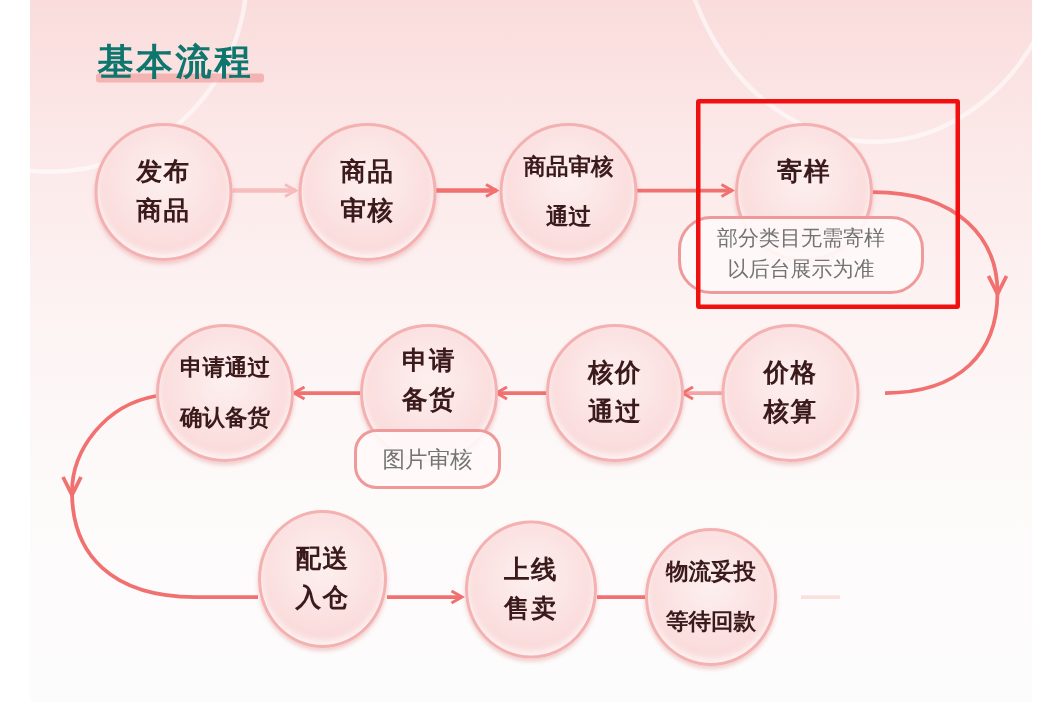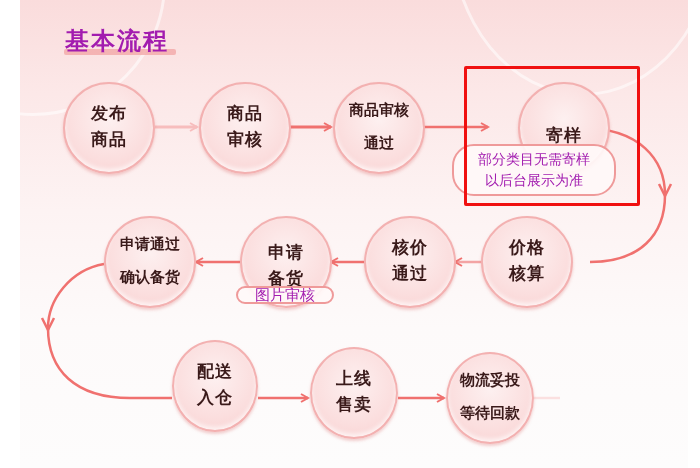--- a/index.html
+++ b/index.html
@@ -1,30 +1,30 @@
 <!DOCTYPE html>
 <html><head>
 <meta charset="utf-8">
 <style>
   html,body{margin:0;padding:0;}
   body{width:700px;height:468px;position:relative;overflow:hidden;background:#ffffff;font-family:"DejaVu Sans","Liberation Sans",sans-serif;}
   .panel{position:absolute;left:20px;top:0;width:668px;height:468px;
     background:linear-gradient(180deg,#fadcdc 0%,#fce8e8 20%,#fdf3f3 45%,#fdfafa 70%,#fdfcfc 100%);}
   .deco-ring{position:absolute;border-radius:50%;border:3px solid rgba(255,255,255,0.55);}
-  .title{position:absolute;left:65px;top:26px;font-size:24px;font-weight:bold;color:#a21caf;letter-spacing:2px;line-height:30px;}
+  .title{position:absolute;left:65px;top:26px;font-size:24px;font-weight:bold;color:#0f766e;letter-spacing:2px;line-height:30px;}
   .title-underline{position:absolute;left:64px;top:49px;width:112px;height:6px;background:#f3a8a8;border-radius:2px;opacity:.8;}
   .node{position:absolute;border-radius:50%;
     background:radial-gradient(circle at 50% 40%,#fdf0f0 0%,#fbdede 60%,#f8cfcf 100%);
     border:2px solid #f3b1b1;box-shadow:0 2px 3px rgba(220,120,120,0.35), inset 0 -3px 4px rgba(255,255,255,0.7);
-    display:flex;align-items:center;justify-content:center;text-align:center;box-sizing:border-box;font-family:Liberation Mono, monospace;}
+    display:flex;align-items:center;justify-content:center;text-align:center;box-sizing:border-box;}
   .node-label{font-size:17px;font-weight:bold;color:#3a1a1a;line-height:26px;white-space:pre-line;letter-spacing:1px;}
   .node-label.small{font-size:15px;line-height:33px;letter-spacing:0;}
   .pill{position:absolute;border:2px solid #ef9a9a;border-radius:22px;background:rgba(255,248,248,0.92);
     display:flex;align-items:center;justify-content:center;text-align:center;box-sizing:border-box;}
-  .pill-label{font-size:14px;color:#a21caf;line-height:21px;white-space:pre-line;}
+  .pill-label{font-size:14px;color:#737373;line-height:21px;white-space:pre-line;}
   .highlight-box{position:absolute;left:464px;top:66px;width:176px;height:140px;border:3px solid #f01010;box-sizing:border-box;border-radius:2px;}
   svg.connectors{position:absolute;left:0;top:0;}
 </style>
 </head>
 <body>
 
 <div class="panel">
   <div class="deco-ring" style="left:-120px;top:-150px;width:260px;height:260px;"></div>
   <div class="deco-ring" style="left:430px;top:-230px;width:260px;height:320px;"></div>
 </div>
@@ -66,53 +66,53 @@
 商品</span>
 </div>
 <div class="node" style="left:199px;top:82px;width:92px;height:92px;">
   <span class="node-label">商品
 审核</span>
 </div>
 <div class="node" style="left:333px;top:82px;width:92px;height:92px;">
   <span class="node-label small">商品审核
 通过</span>
 </div>
-<div class="node" style="left:518px;top:82px;width:92px;height:92px;align-items:center;padding-top:18px;">
+<div class="node" style="left:490px;top:82px;width:92px;height:92px;align-items:flex-start;padding-top:18px;">
   <span class="node-label">寄样</span>
 </div>
 <div class="pill" style="left:452px;top:144px;width:164px;height:52px;">
   <span class="pill-label">部分类目无需寄样
 以后台展示为准</span>
 </div>
 <div class="highlight-box"></div>
 
 <div class="node" style="left:481px;top:216px;width:92px;height:92px;">
   <span class="node-label">价格
 核算</span>
 </div>
 <div class="node" style="left:364px;top:216px;width:92px;height:92px;text-align:center;">
   <span class="node-label">核价
 通过</span>
 </div>
-<div class="node" style="left:240px;top:216px;width:92px;height:92px;align-items:center;padding-top:10px;">
+<div class="node" style="left:240px;top:216px;width:92px;height:92px;align-items:flex-start;padding-top:10px;">
   <span class="node-label">申请
 备货</span>
 </div>
-<div class="pill" style="left:236px;top:286px;width:98px;height:18px;border-radius:15px;">
+<div class="pill" style="left:236px;top:286px;width:98px;height:40px;border-radius:15px;">
   <span class="pill-label" style="font-size:15px;">图片审核</span>
 </div>
 <div class="node" style="left:104px;top:216px;width:92px;height:92px;">
   <span class="node-label small">申请通过
 确认备货</span>
 </div>
 
 <div class="node" style="left:172px;top:340px;width:86px;height:92px;">
   <span class="node-label">配送
 入仓</span>
 </div>
 <div class="node" style="left:310px;top:347px;width:88px;height:92px;">
   <span class="node-label">上线
 售卖</span>
 </div>
-<div class="node" style="left:446px;top:352px;width:88px;height:92px;">
+<div class="node" style="left:430px;top:352px;width:88px;height:92px;">
   <span class="node-label small">物流妥投
 等待回款</span>
 </div>
 
 </body></html>

